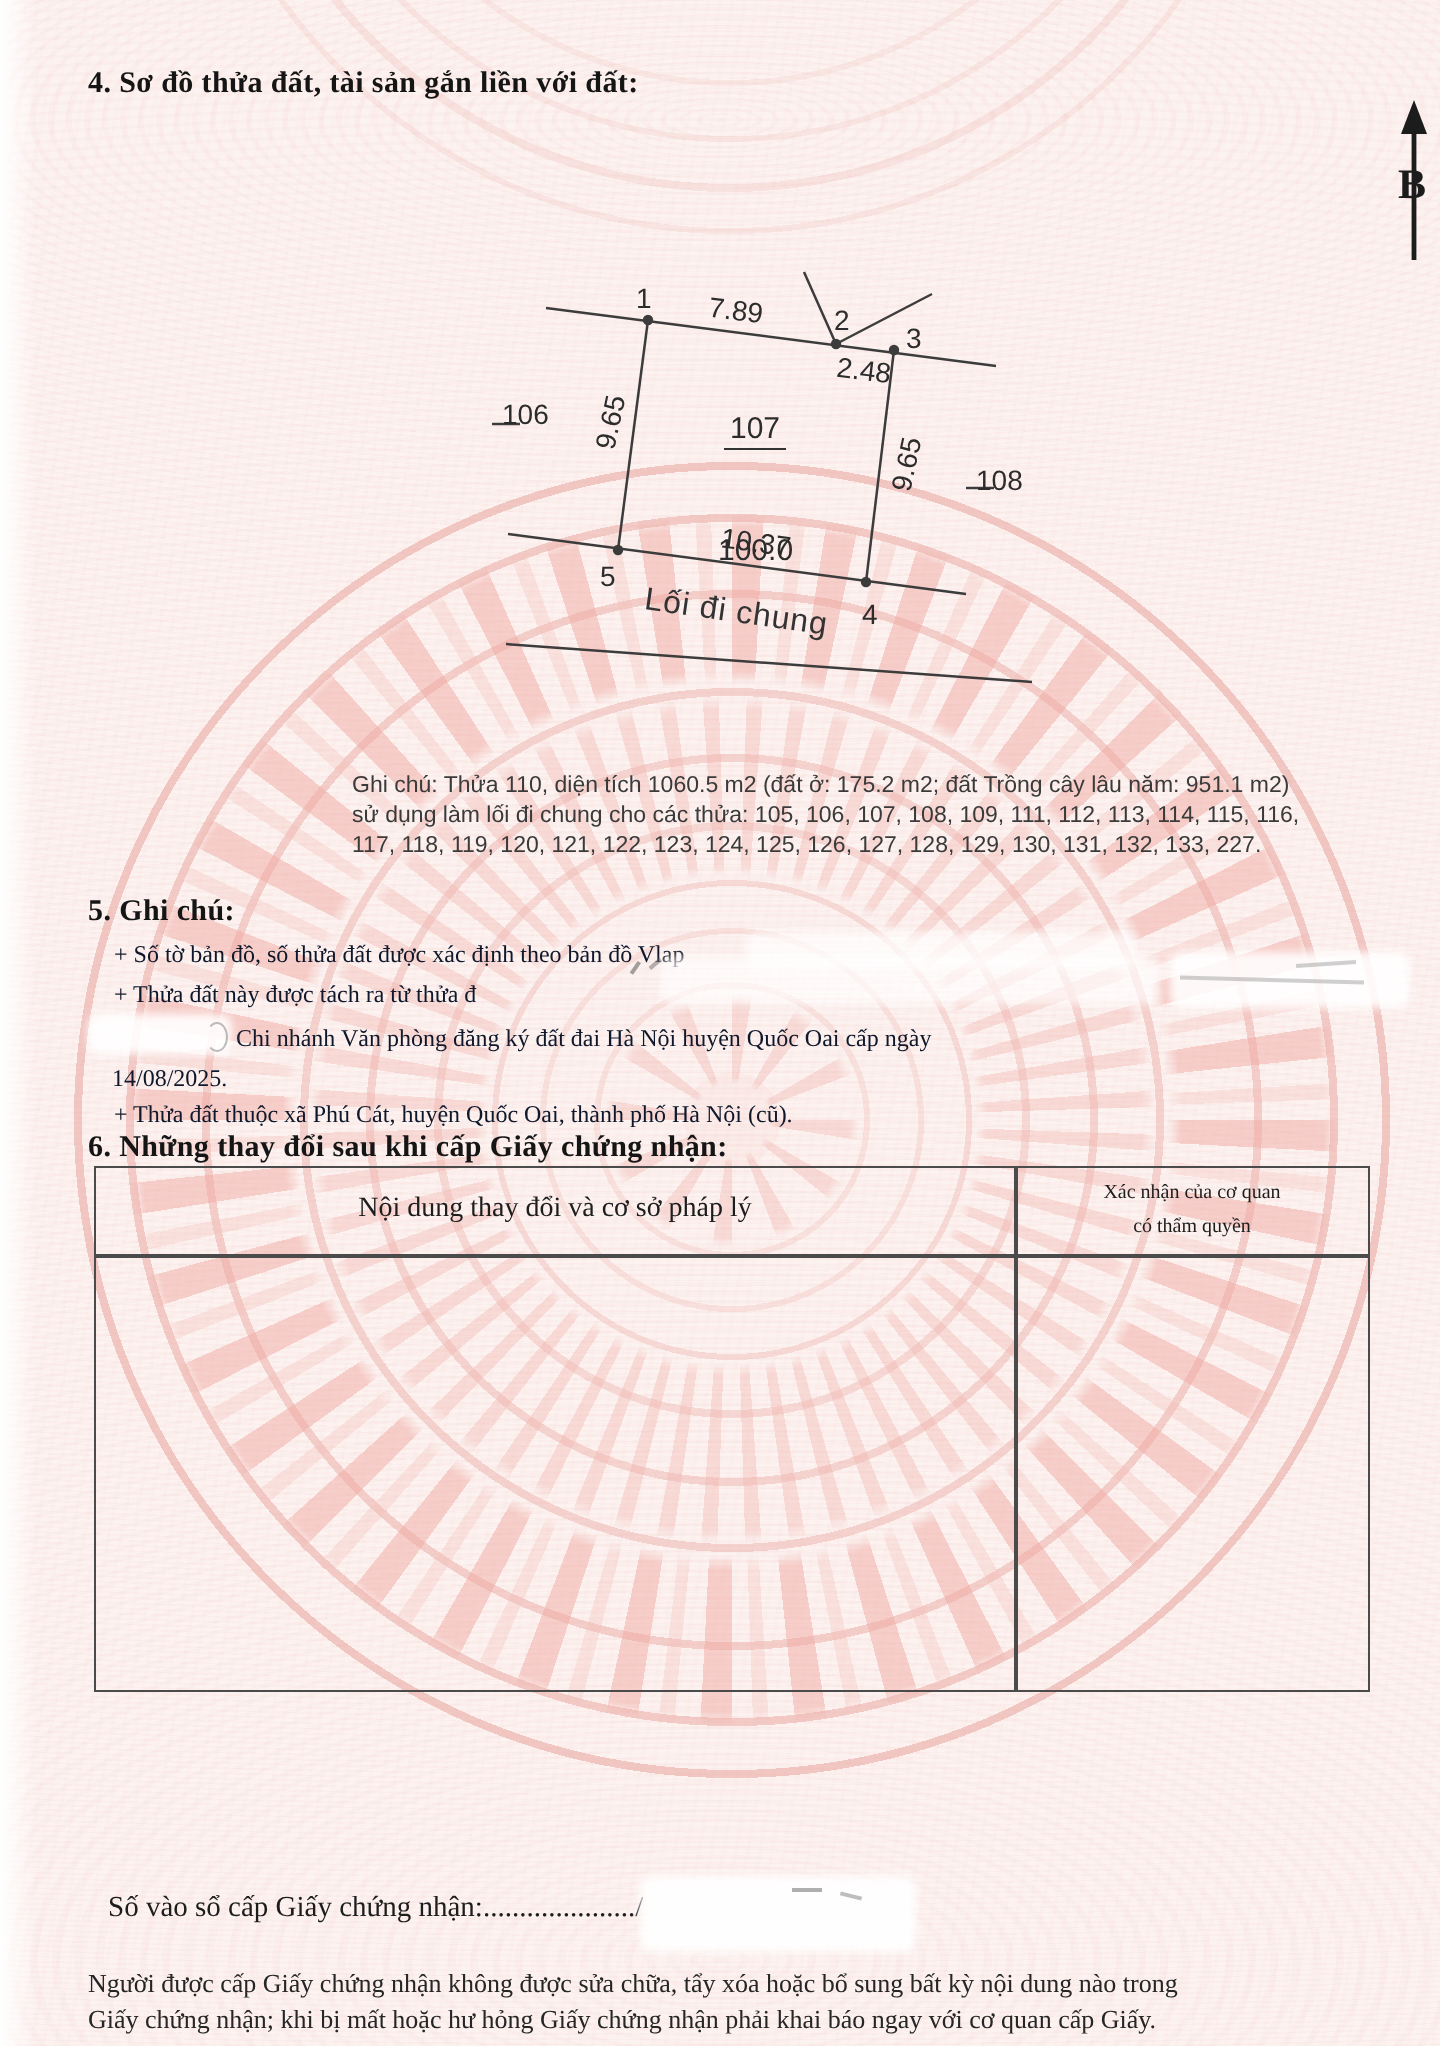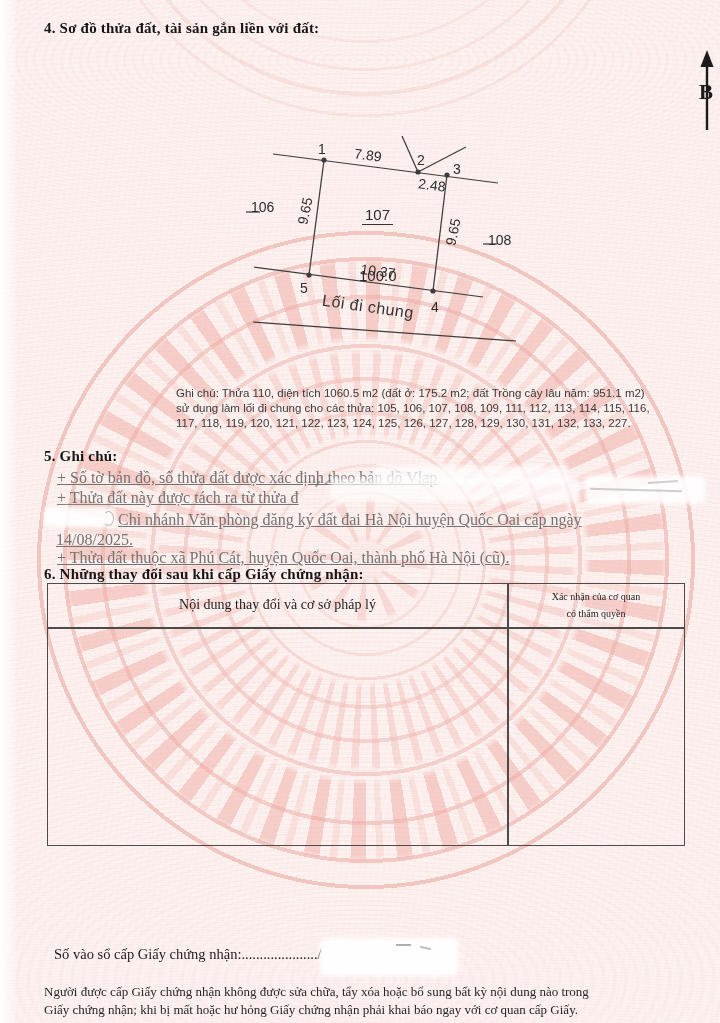--- a/index.html
+++ b/index.html
@@ -56,21 +56,21 @@
     background:radial-gradient(circle 280px at 50% 50%,
       rgba(255,255,255,0) 0 200px, rgba(240,195,190,.25) 200px 203px,
       rgba(255,255,255,0) 203px 228px, rgba(240,195,190,.28) 228px 231px,
       rgba(255,255,255,0) 231px 252px, rgba(238,188,183,.30) 252px 256px,
       rgba(255,255,255,0) 256px 274px, rgba(238,188,183,.25) 274px 277px, rgba(255,255,255,0) 277px);
   }
   .sheet-edge{position:absolute;left:0;top:0;bottom:0;width:18px;background:linear-gradient(90deg,#ffffff,rgba(255,255,255,0));pointer-events:none;}
 
   
   .abs{position:absolute;}
-  .serif14{font-size:16px;line-height:19px;color:#737373;white-space:nowrap;text-decoration:underline;}
+  .serif14{font-size:12px;line-height:19px;color:#0f172a;white-space:nowrap;}
   .title{font-size:15px;font-weight:bold;color:#151515;white-space:nowrap;letter-spacing:.2px;}
 
   
   .lbl{position:absolute;font-family:"Liberation Sans","DejaVu Sans",sans-serif;color:#2c2c2c;white-space:nowrap;}
   .corner{font-size:14px;}
   .dim{font-size:14px;}
   .rot7{transform:rotate(7deg);}
   .vdim{width:44px;height:16px;display:flex;align-items:center;justify-content:center;transform:rotate(-78deg);}
   .parcel-no{font-size:15px;border-bottom:1.3px solid #333;padding:0 3px 1px 3px;}
   .parcel-area{font-size:15px;}
@@ -101,21 +101,21 @@
 
   <div class="bg-texture"></div>
   <div class="top-arcs"></div>
   <div class="drum">
     <div class="band1"></div>
     <div class="band2"></div>
     <div class="band3"></div>
   </div>
   <div class="sheet-edge"></div>
 
-  <div class="abs title" style="left:44px;top:20px;">4. Sơ đồ thửa đất, tài sản gắn liền với đất:</div>
+  <div class="abs title" style="left:44px;top:34px;">4. Sơ đồ thửa đất, tài sản gắn liền với đất:</div>
 
   <svg class="abs" style="left:694px;top:50px;" width="26" height="84" viewBox="0 0 26 84">
     <line x1="13" y1="10" x2="13" y2="80" stroke="#1c1c1c" stroke-width="2.4"></line>
     <polygon points="13,0 6.5,17 19.5,17" fill="#1c1c1c"></polygon>
   </svg>
   <div class="north-b">B</div>
 
   <svg class="abs" style="left:230px;top:120px;" width="300" height="230" viewBox="0 0 300 230">
     <g stroke="#3c3c3c" stroke-width="1.25" fill="none">
       <line x1="43" y1="34" x2="268" y2="63"></line>

